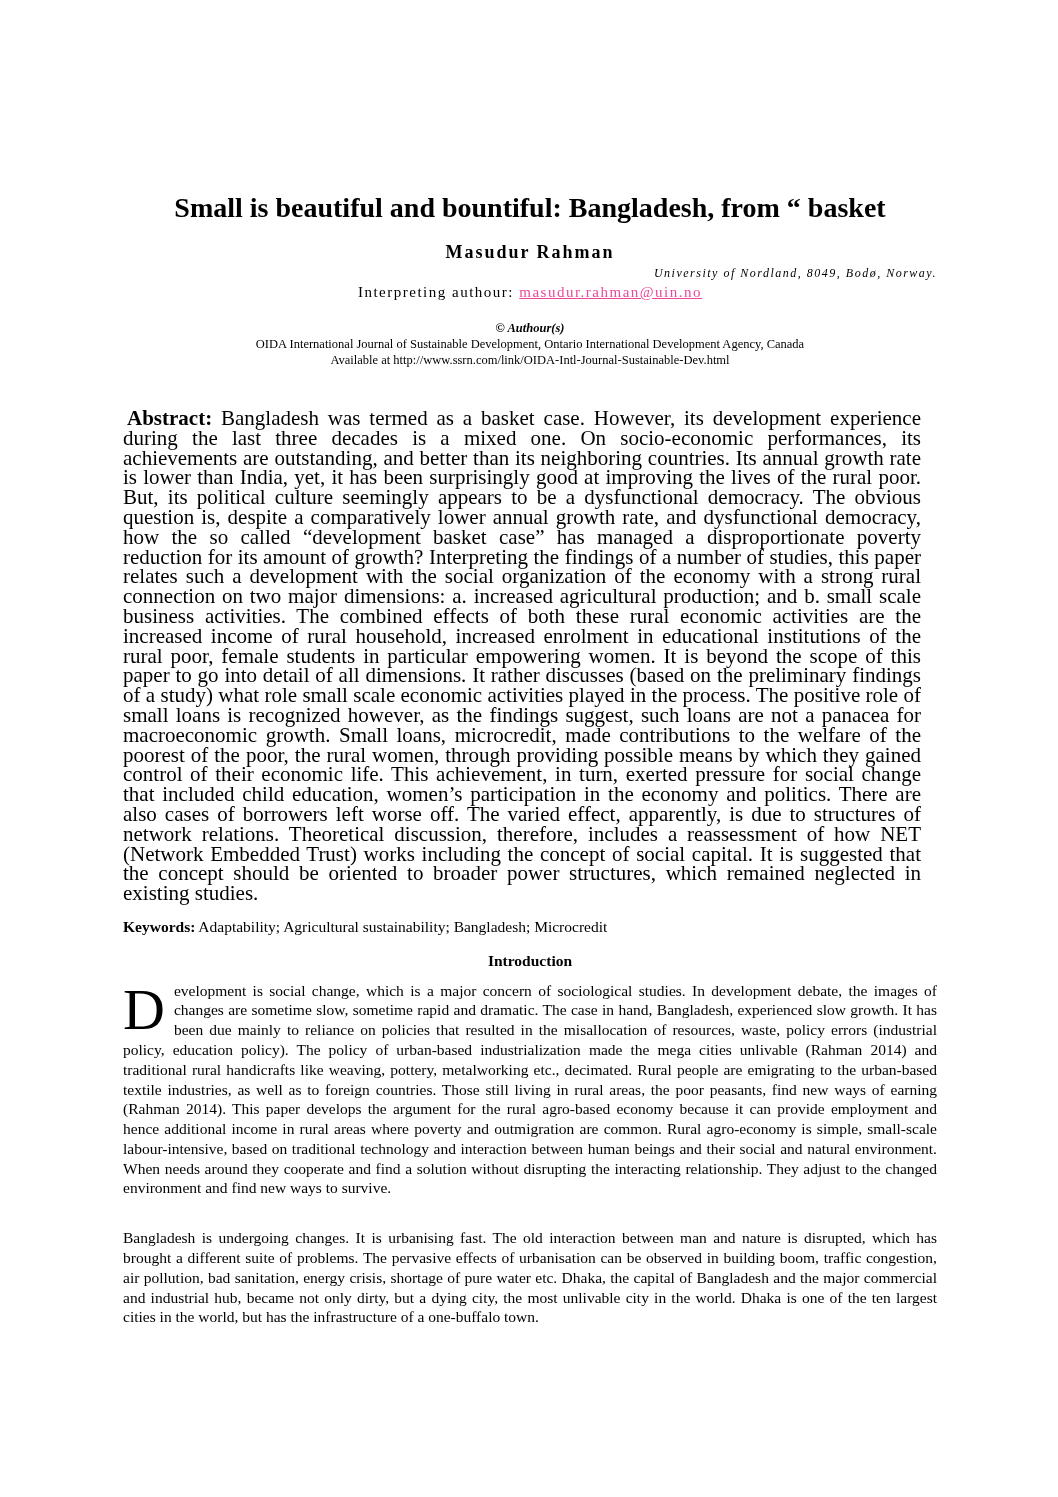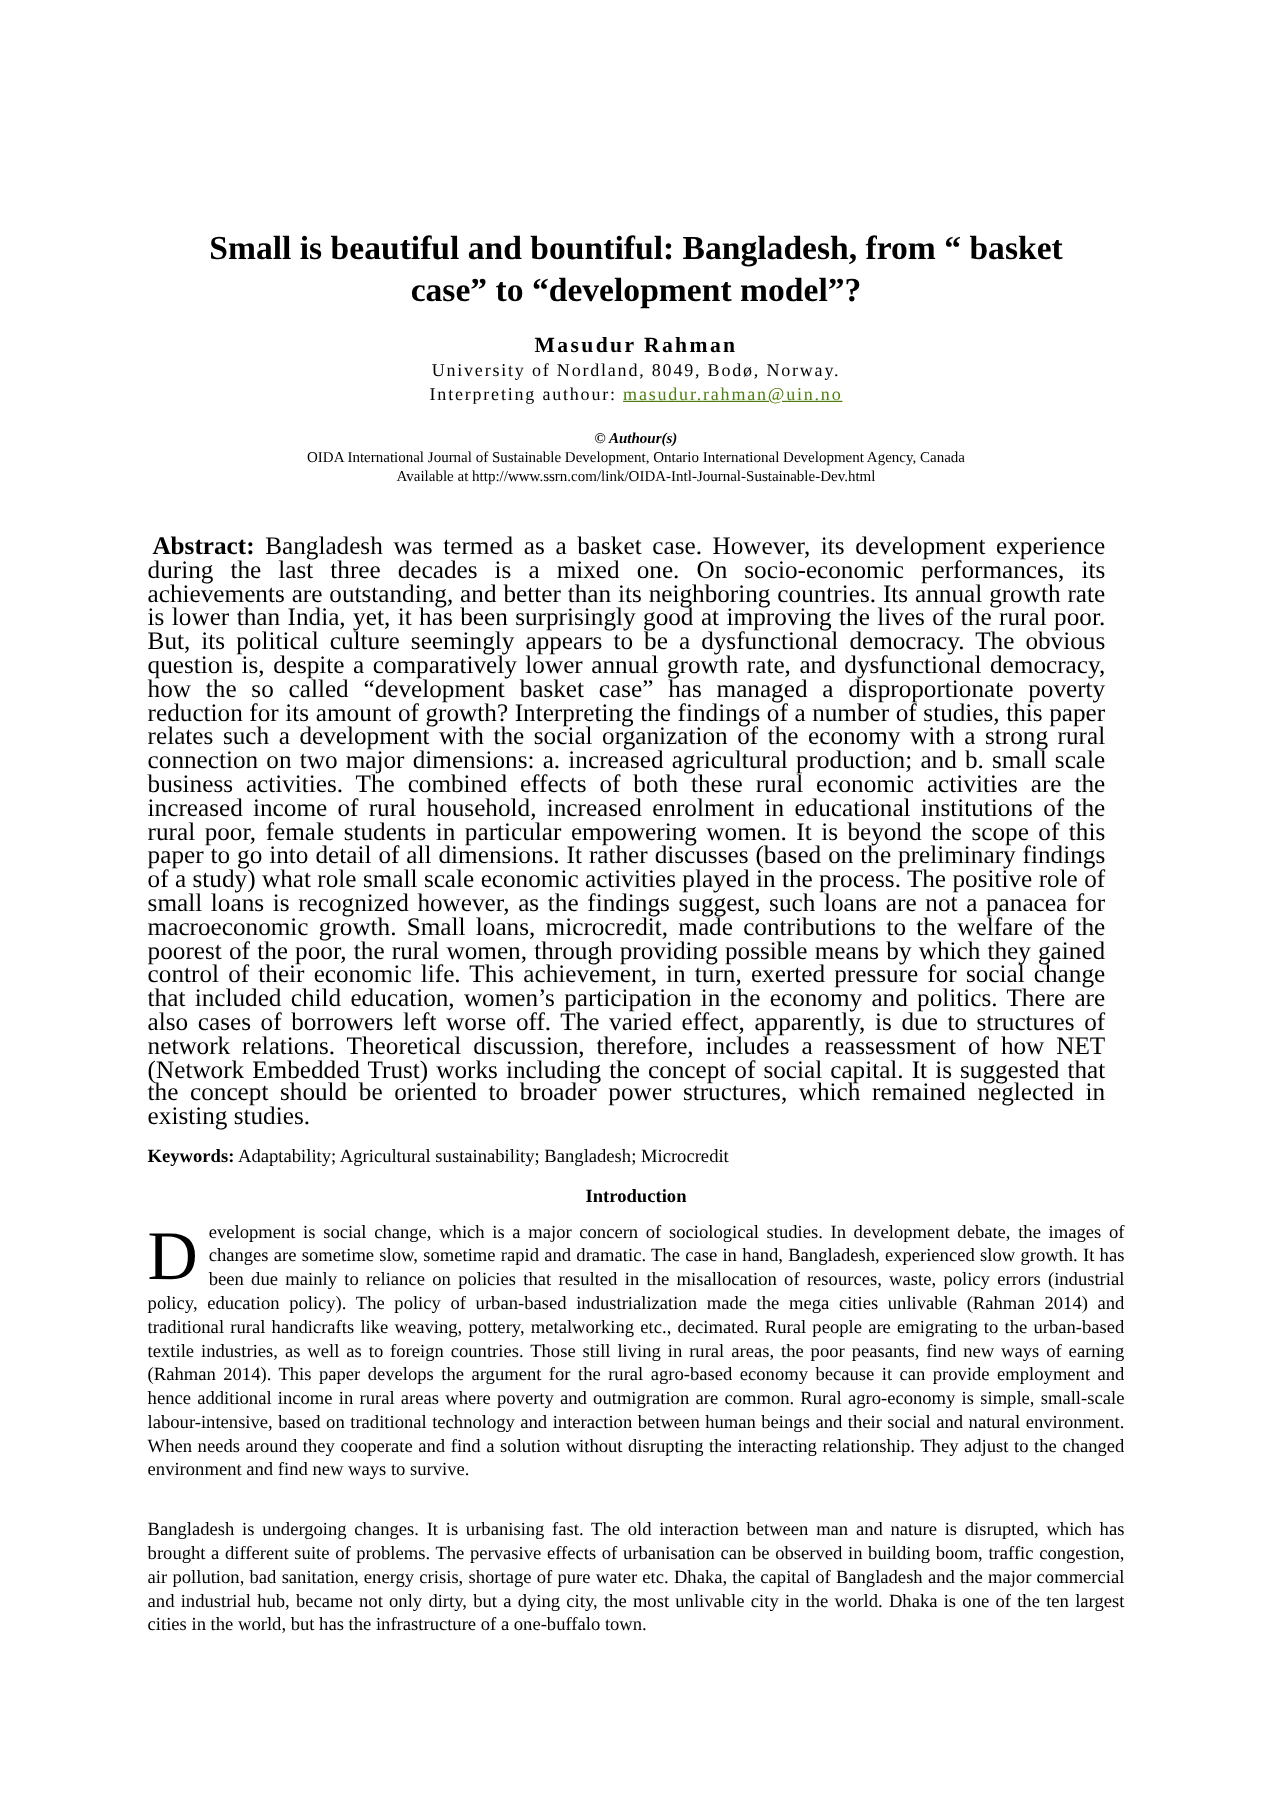--- a/index.html
+++ b/index.html
@@ -28,31 +28,32 @@
   .title .tline { display: block; white-space: nowrap; text-align: center; }
   .author-name {
     margin-top: 17px;
     font-size: 18px;
     font-weight: bold;
     letter-spacing: 2px;
     text-align: center;
   }
   .affiliation {
     margin-top: 3px;
-    font-size: 15px;
+    font-size: 12px;
     letter-spacing: 1.5px;
-    text-align: center;
+    text-align: right;
+    font-style: italic;
   }
   .corresponding {
     margin-top: 3px;
     font-size: 15px;
     letter-spacing: 1.5px;
     text-align: center;
   }
-  .email { color: #4d7c0f; text-decoration: underline; }
+  .email { color: #ec4899; text-decoration: underline; }
   .imprint {
     margin-top: 19px;
     font-size: 12.5px;
     line-height: 16px;
     text-align: center;
   }
   .imprint-copyright { font-style: italic; font-weight: bold; }
   .abstract {
     margin: 41px 16px 0 0;
     font-size: 21px;
@@ -87,21 +88,20 @@
   }
 </style>
 </head>
 <body>
 
 <div class="page">
   <div class="content">
 
     <h1 class="title">
       <span class="tline">Small is beautiful and bountiful: Bangladesh, from “ basket</span>
-      <span class="tline">case” to “development model”?</span>
     </h1>
 
     <div class="author-name">Masudur Rahman</div>
     <div class="affiliation">University of Nordland, 8049, Bodø, Norway.</div>
     <div class="corresponding">
       <span>Interpreting authour:</span>
       <a class="email" href="#">masudur.rahman@uin.no</a>
     </div>
 
     <div class="imprint">

